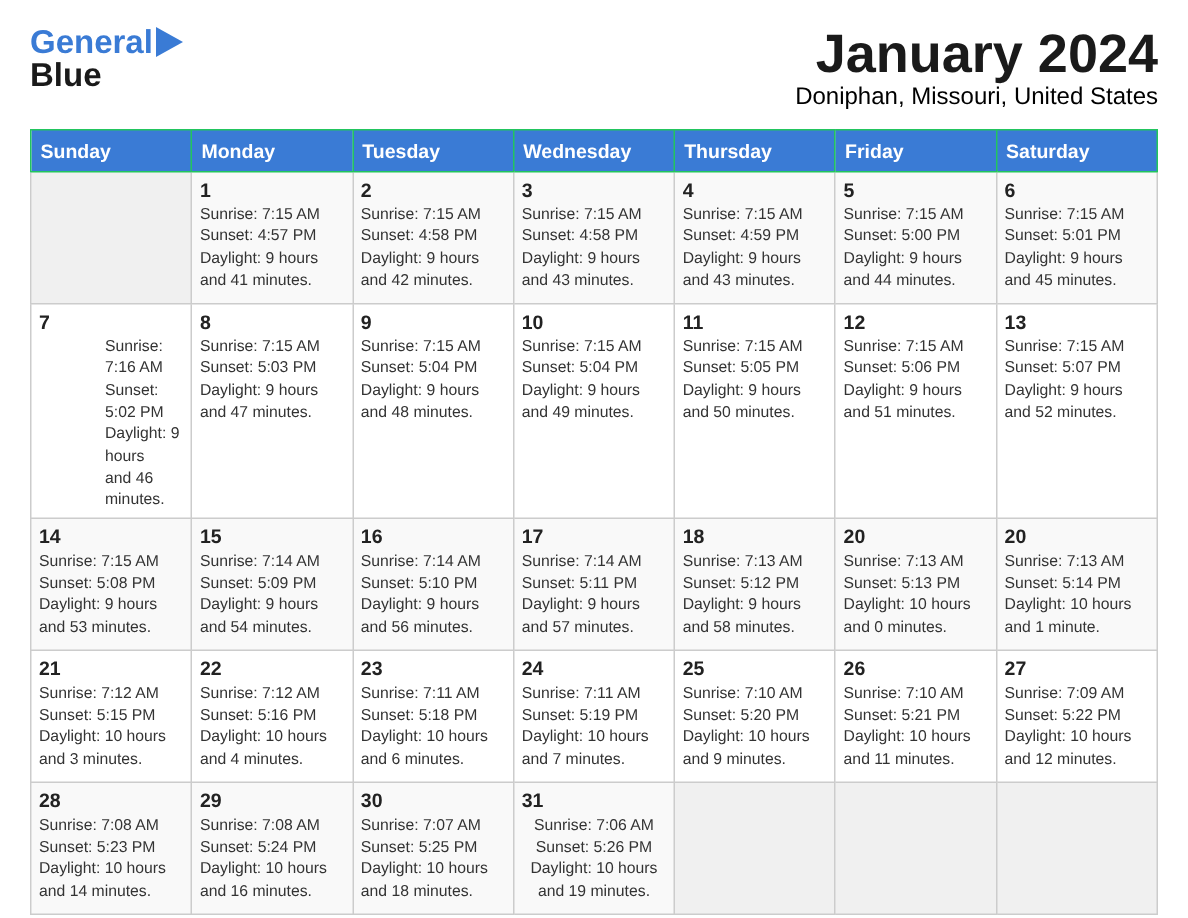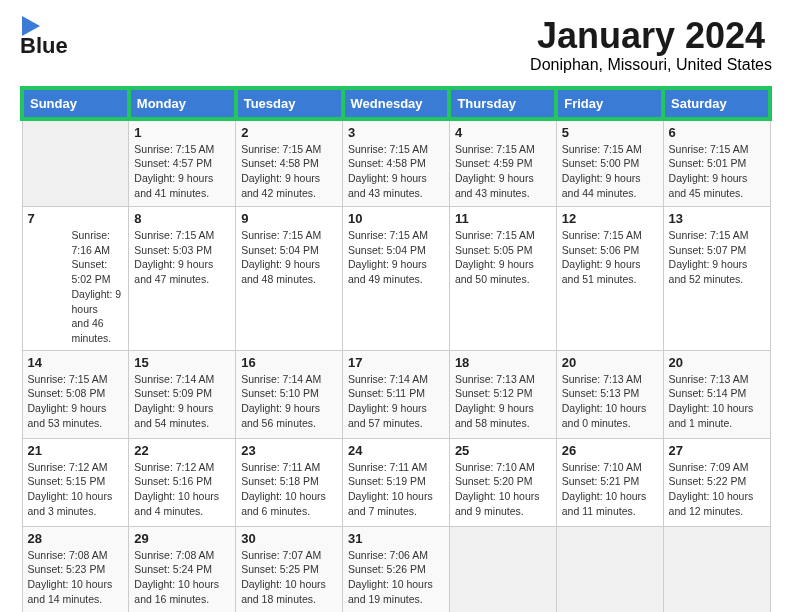--- a/index.html
+++ b/index.html
@@ -35,21 +35,21 @@
       border-left: 18px solid #3a7bd5;
       display: inline-block;
       margin-left: 2px;
       vertical-align: middle;
     }
     .logo-row {
       display: flex;
       align-items: center;
     }
     .title-area {
-      text-align: center;
+      text-align: right;
       margin-left: 30px;
     }
     .month-title {
       font-size: 36px;
       font-weight: bold;
       color: #1a1a1a;
       line-height: 1.1;
     }
     .location-title {
       font-size: 16px;
@@ -60,21 +60,21 @@
       border-collapse: collapse;
       font-size: 11px;
     }
     .calendar-table th {
       background: #3a7bd5;
       color: #fff;
       text-align: left;
       padding: 6px 6px;
       font-size: 13px;
       font-weight: bold;
-      border: 4px solid #22c55e;
+      border: 1px solid #22c55e;
     }
     .calendar-table td {
       border: 1px solid #ccc;
       vertical-align: top;
       padding: 4px 5px;
       width: 14.28%;
       min-height: 80px;
       height: 88px;
       background: #fff;
     }
@@ -99,20 +99,23 @@
     .empty-cell {
       background: #f0f0f0 !important;
     }
   </style>
 </head>
 <body>
 
 <div class="header-area">
   <div class="logo">
     <div class="logo-row">
+      <span class="logo-text">
+        <span class="blue">General</span>
+      </span>
       <span class="logo-arrow"></span>
     </div>
     <span class="logo-text blue" style="margin-top:-2px;">Blue</span>
   </div>
   <div class="title-area">
     <div class="month-title">January 2024</div>
     <div class="location-title">Doniphan, Missouri, United States</div>
   </div>
 </div>
 
@@ -344,21 +347,21 @@
         </td>
         <td>
           <span class="day-number">30</span>
           <div class="day-info" style="white-space: pre-line;">Sunrise: 7:07 AM
 Sunset: 5:25 PM
 Daylight: 10 hours
 and 18 minutes.</div>
         </td>
         <td>
           <span class="day-number">31</span>
-          <div class="day-info" style="white-space: pre-line;">Sunrise: 7:06 AM
+          <div class="day-info" style="white-space: pre-line; text-align: center;">Sunrise: 7:06 AM
 Sunset: 5:26 PM
 Daylight: 10 hours
 and 19 minutes.</div>
         </td>
         <td class="empty-cell"></td>
         <td class="empty-cell"></td>
         <td class="empty-cell"></td>
       </tr>
     </tbody>
 </table>

